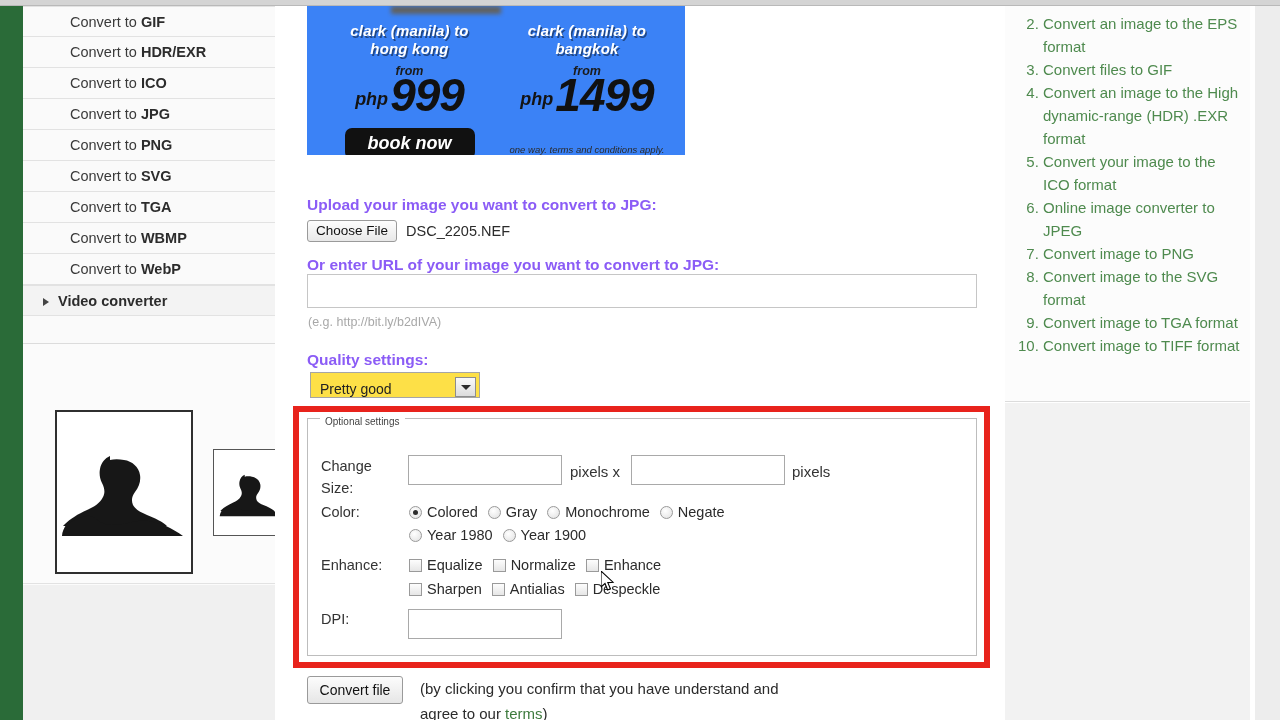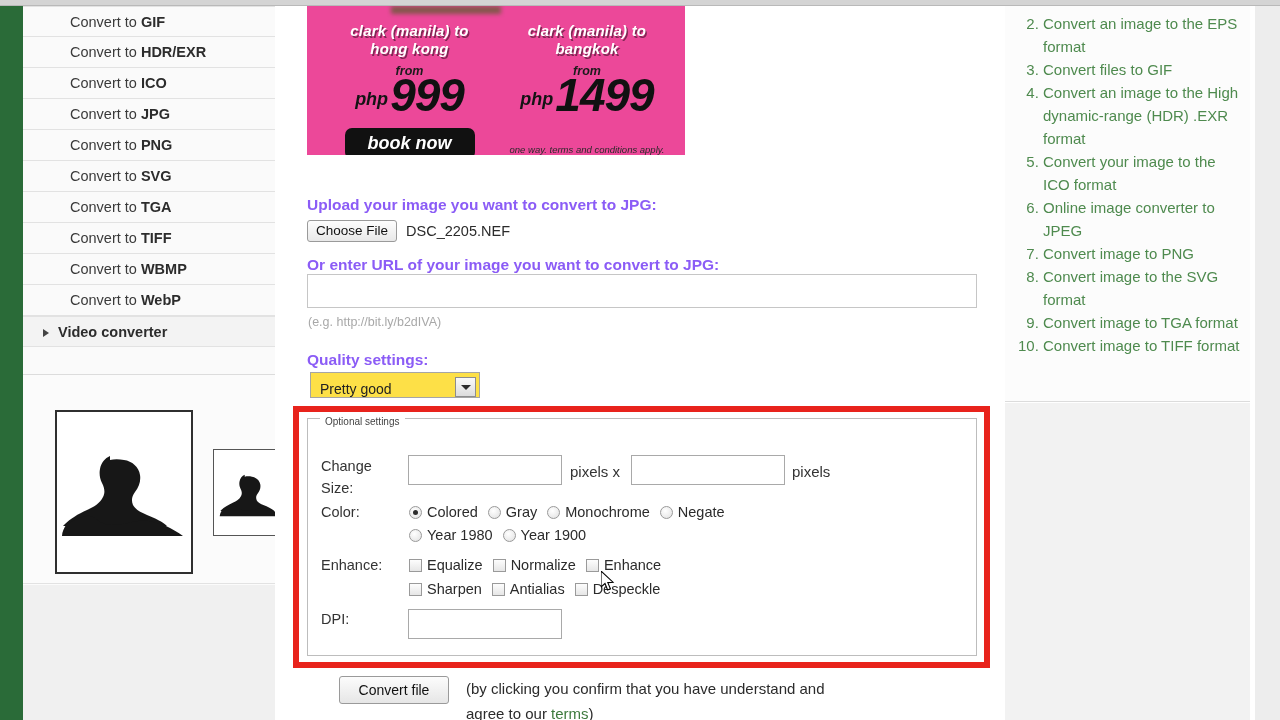--- a/index.html
+++ b/index.html
@@ -82,21 +82,21 @@
     background: #f0f0f0;
   }
 
   
   .center {
     position: absolute; left: 275px; top: 6px; width: 725px; height: 714px;
     background: #ffffff;
   }
   .banner {
     position: absolute; left: 32px; top: 0px; width: 378px; height: 151px;
-    background: #ec4899; overflow: hidden;
+    background: #3b82f6; overflow: hidden;
     border-bottom: 2px solid #fff;
     cursor: pointer;
   }
   .banner .blur-top {
     position: absolute; left: 84px; top: 0; width: 110px; height: 8px;
     background: #6b5a3a; filter: blur(2px); opacity: .8;
   }
   .banner .col { position: absolute; top: 16px; color: #fff; text-align: center; }
   .banner .colA { left: 10px; width: 185px; }
   .banner .colB { left: 190px; width: 180px; }
@@ -217,27 +217,26 @@
   .cbox {
     display: inline-block; width: 13px; height: 13px;
     border: 1px solid #9a9a9a; background: linear-gradient(#fdfdfd,#e6e6e6);
     vertical-align: -2px; margin-right: 5px;
     cursor: pointer;
   }
   .opt { white-space: nowrap; margin-right: 10px; font-size: 14.5px; color: #2b2b2b; }
 
   .convert-row { position: absolute; left: 307px; top: 676px; display: flex; align-items: flex-start; }
   .btn-convert {
-    width: 110px; height: 28px; line-height: 26px; text-align: center;
+    width: 96px; height: 28px; line-height: 26px; text-align: center;
     font-size: 14px; color: #111;
     background: linear-gradient(#fcfcfc,#e6e6e6);
     border: 1px solid #9a9a9a; border-radius: 3px;
     cursor: pointer;
     font-family: "Liberation Sans", sans-serif;
-    margin-left: 32px;
   }
   .convert-note {
     margin-left: 17px; font-size: 15px; color: #2b2b2b; line-height: 25px;
     max-width: 445px;
   }
   .convert-note a { color: #3d7a3d; text-decoration: underline; }
 
   
   .right-col {
     position: absolute; left: 1000px; top: 6px; width: 255px; height: 514px;
@@ -281,21 +280,20 @@
 
   <div class="left-col">
     <div class="menu" id="left-menu">
         <div class="menu-item"><span>Convert to </span><b>GIF</b></div>
         <div class="menu-item"><span>Convert to </span><b>HDR/EXR</b></div>
         <div class="menu-item"><span>Convert to </span><b>ICO</b></div>
         <div class="menu-item"><span>Convert to </span><b>JPG</b></div>
         <div class="menu-item"><span>Convert to </span><b>PNG</b></div>
         <div class="menu-item"><span>Convert to </span><b>SVG</b></div>
         <div class="menu-item"><span>Convert to </span><b>TGA</b></div>
-        <div class="menu-item"><span>Convert to </span><b>TIFF</b></div>
         <div class="menu-item"><span>Convert to </span><b>WBMP</b></div>
         <div class="menu-item"><span>Convert to </span><b>WebP</b></div>
         <div class="menu-item group"><span class="tri"></span><span>Video converter</span></div>
         <div class="menu-spacer"></div>
       </div>
     <div class="thumbs">
       <div class="thumb-big">
         <svg width="132" height="150" viewBox="0 0 132 150" aria-hidden="true">
           <path fill="#171717" d="M52 34c-5 2-9 7-10 13-1 5 0 10 2 14 3 6 3 10 1 14-3 6-9 10-16 13-9 4-17 9-22 14l-2 2h104c-4-4-12-8-20-11-7-3-12-6-14-10-2-5-1-9 2-13 4-5 6-11 5-17-1-8-8-14-16-15-5-1-10-1-14 0z"></path>
           <path fill="#171717" d="M8 103c6-4 13-7 20-9 4-1 7 1 10 3 5 4 10 6 16 6 10 0 18-3 26-4 9-1 19 1 28 5 6 3 12 6 17 10H4c0-4 2-8 4-11z"></path>

